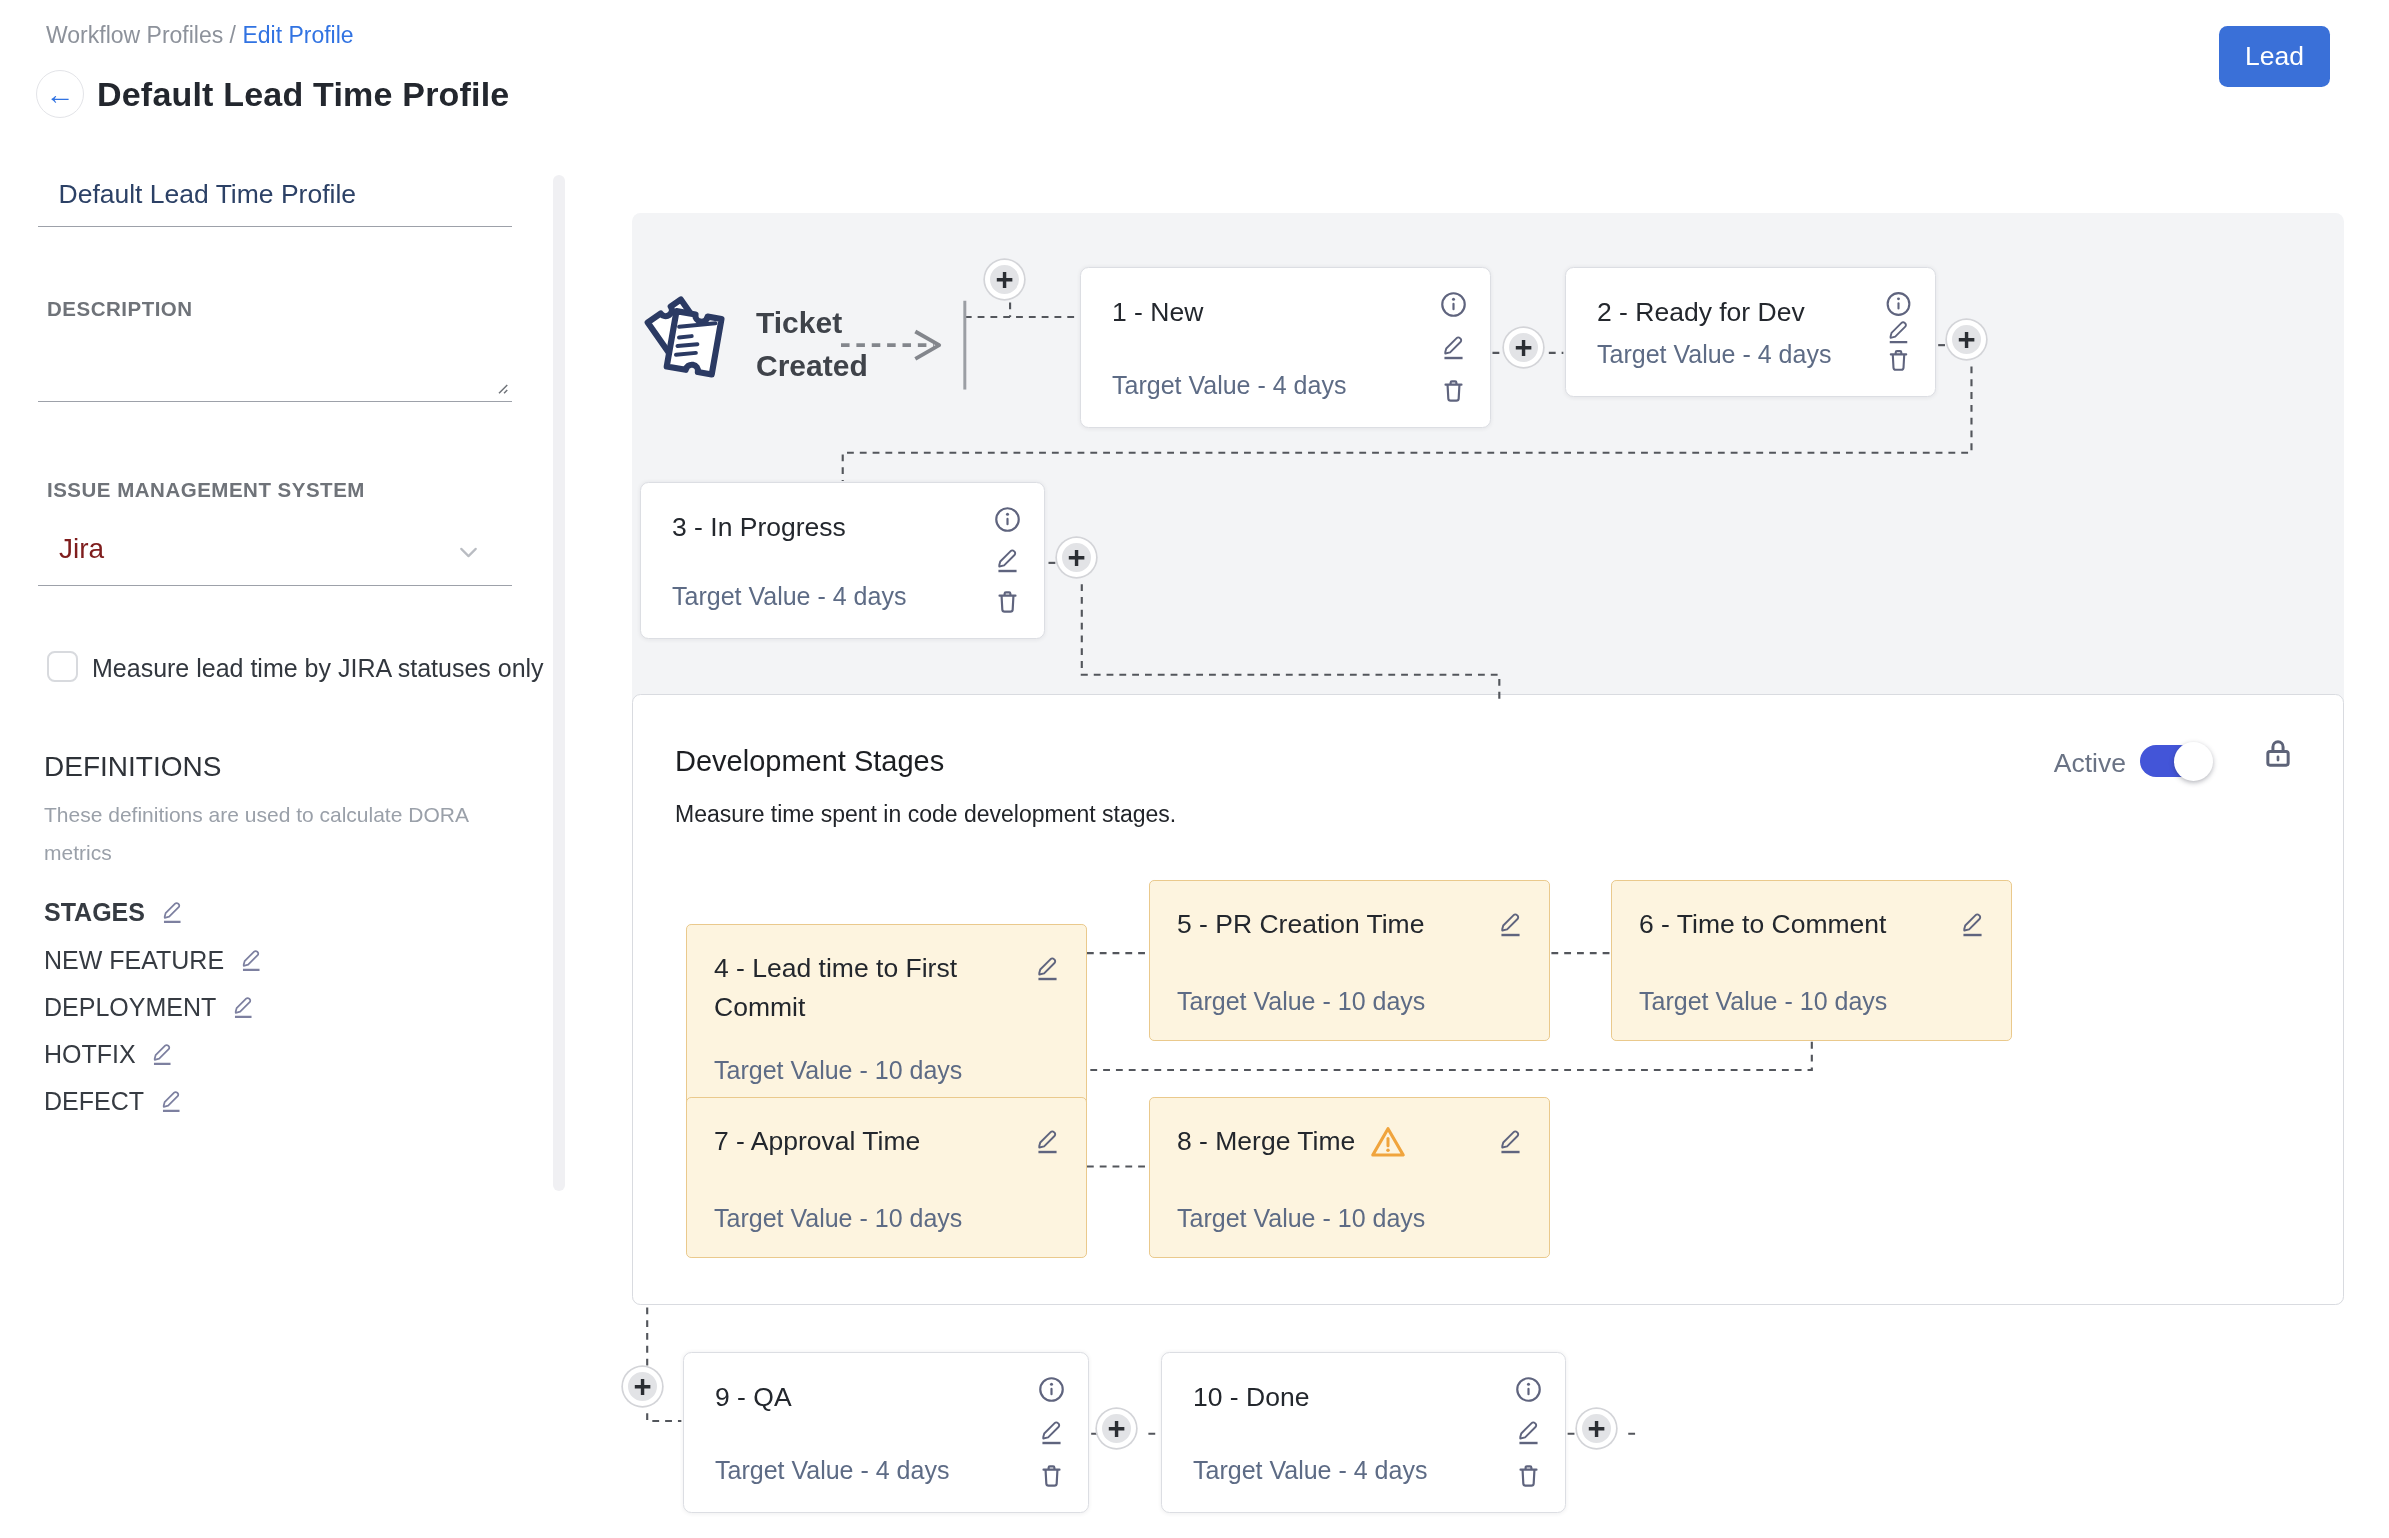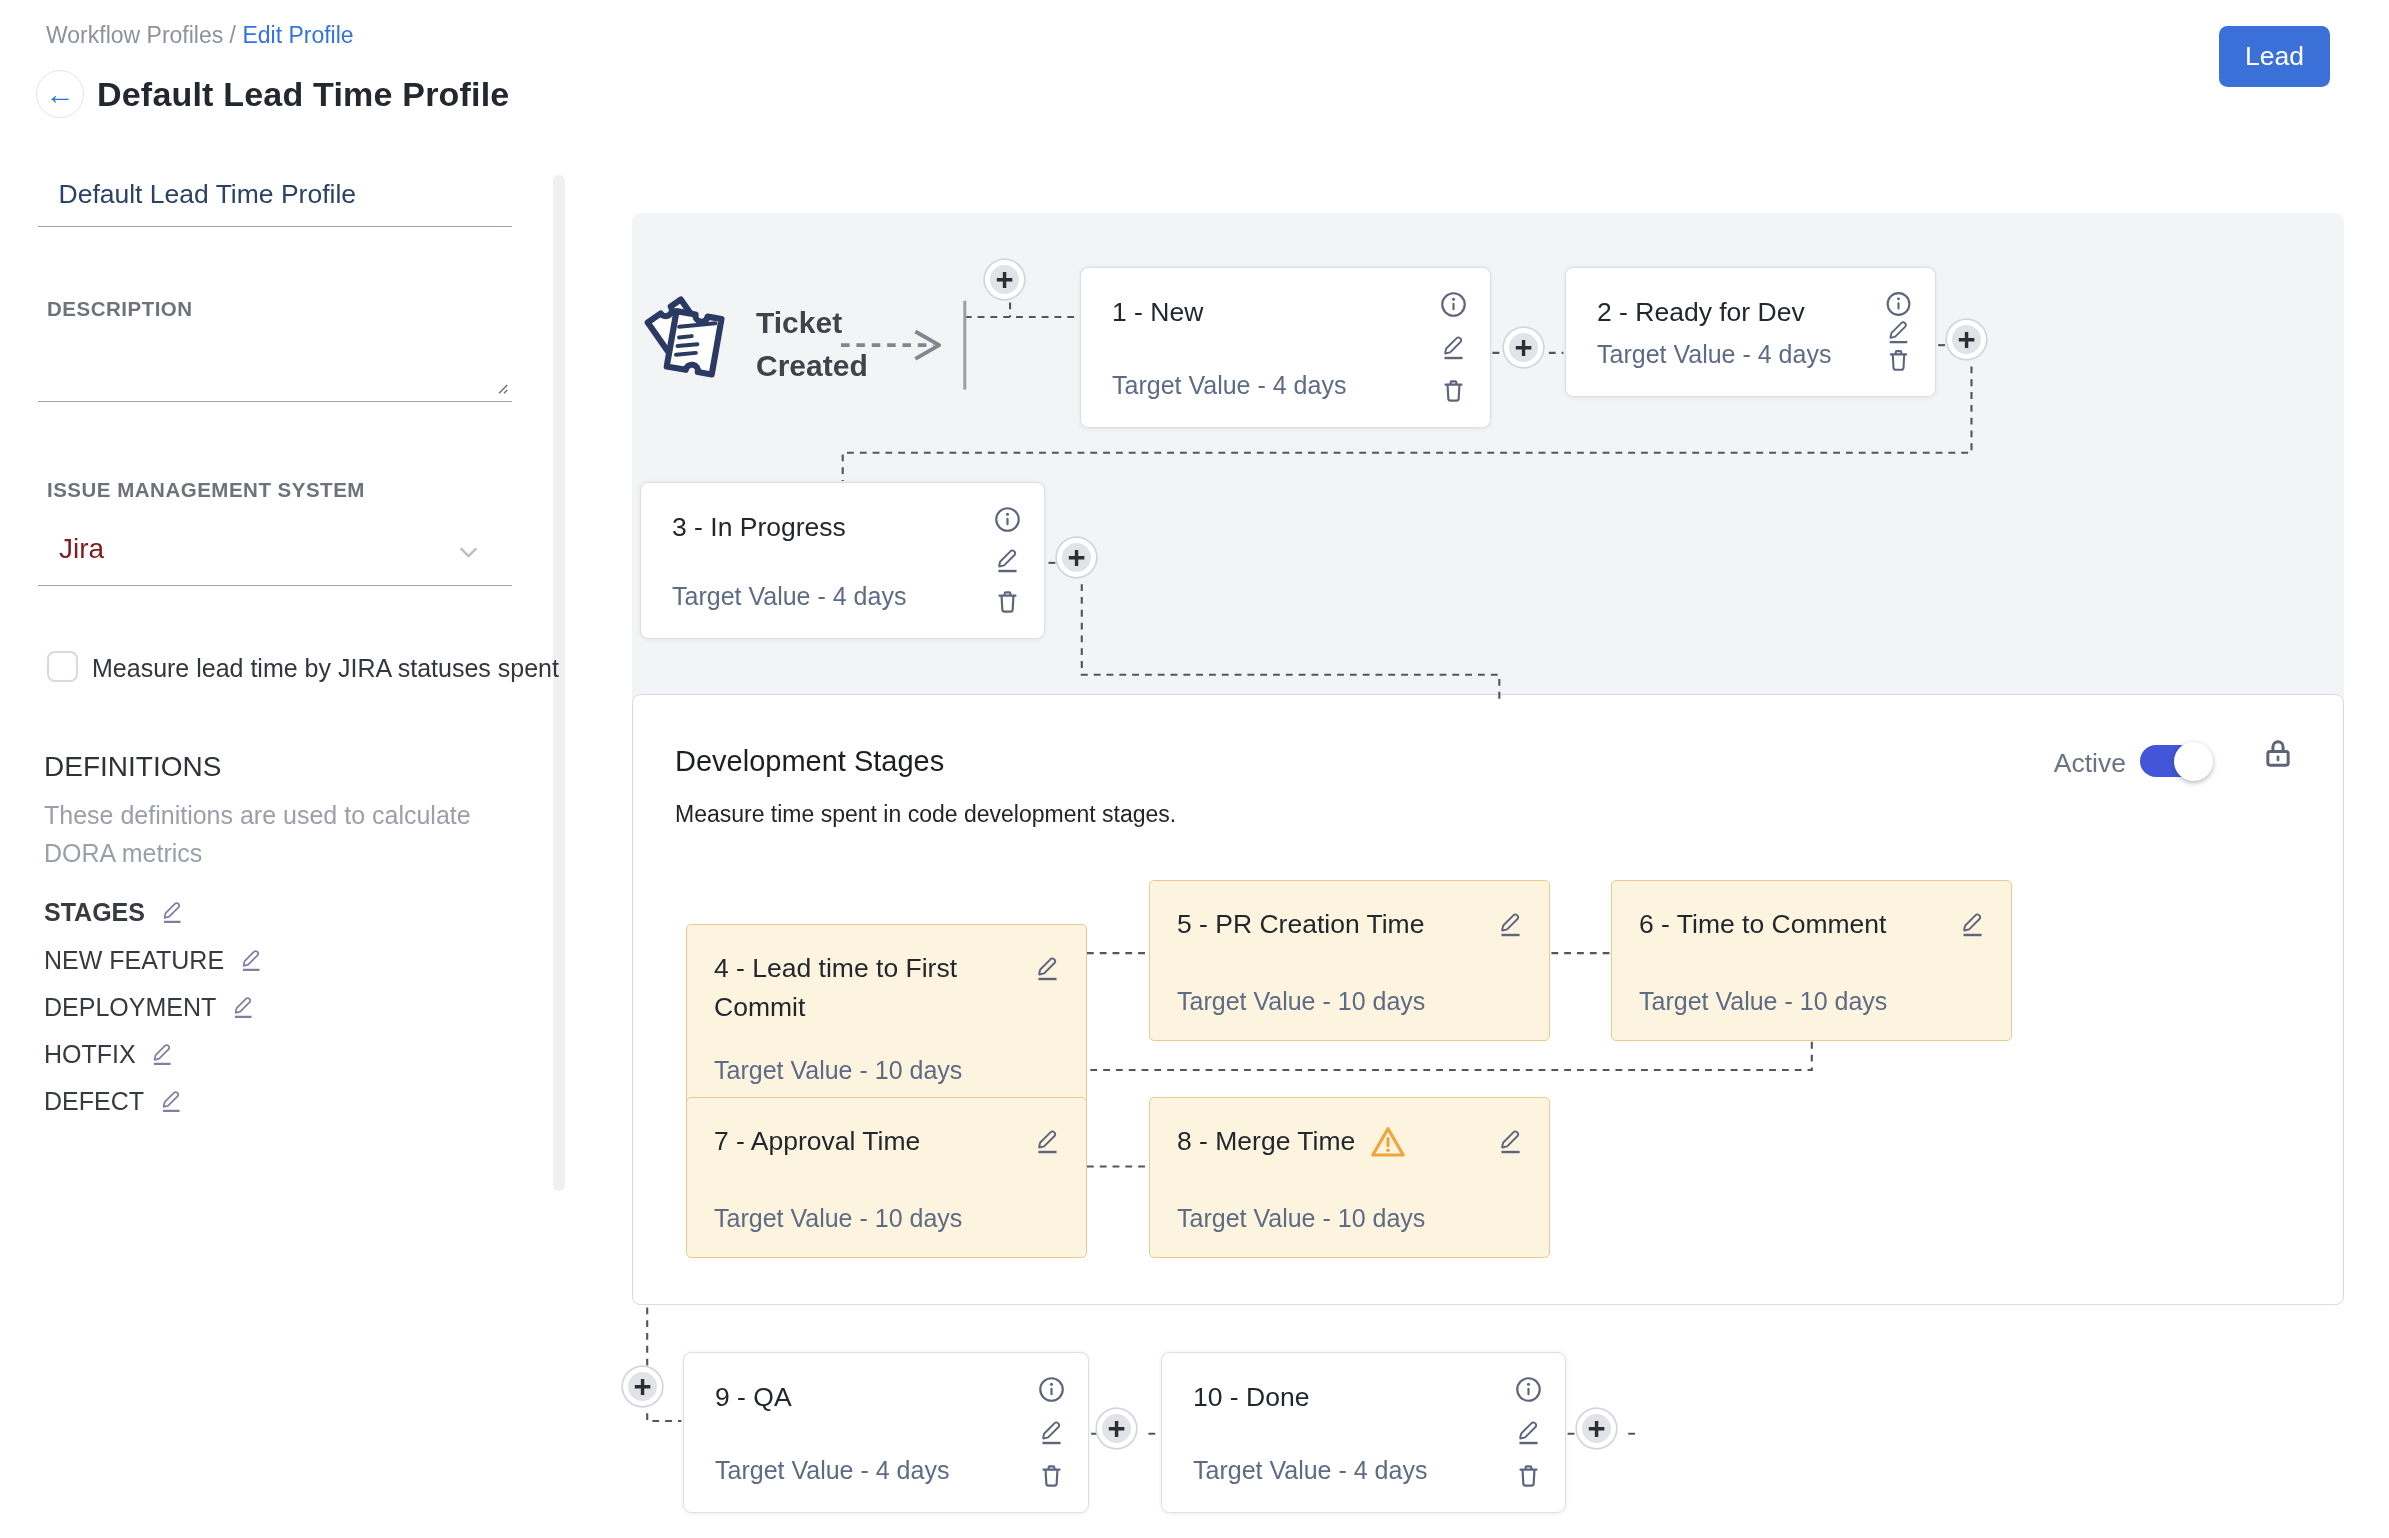--- a/index.html
+++ b/index.html
@@ -23,21 +23,21 @@
   .field-label { position:absolute; font-size:20.5px; font-weight:bold; color:#6f7379; letter-spacing:0.5px; }
   .desc-area { position:absolute; left:38px; top:335px; width:474px; height:67px; border:none; outline:none;
     border-bottom:1.7px solid #9da1a9; background:transparent; resize:none; font-family:"Liberation Sans",sans-serif; font-size:25px; color:#2c4166; }
   .resize-glyph { position:absolute; left:488px; top:374px; width:22px; height:22px; color:#6f7379; }
   .select-box { position:absolute; left:38px; top:523px; width:474px; height:63px; border-bottom:1.7px solid #9da1a9; cursor:pointer; }
   .select-value { position:absolute; left:21px; top:10.2px; font-size:28px; color:#7f1d1d; }
   .select-chev { position:absolute; right:29px; top:15.4px; width:29px; height:29px; color:#b9bcc2; }
   .checkbox { position:absolute; left:47px; top:651px; width:31px; height:31px; border:2.6px solid #d8dade; border-radius:7.7px; background:#fff; cursor:pointer; }
   .checkbox-label { position:absolute; left:92px; top:654px; font-size:25px; color:#32373e; white-space:nowrap; }
   .definitions-title { position:absolute; left:44px; top:751px; font-size:28px; font-weight:500; color:#2e3238; }
-  .definitions-desc { position:absolute; left:44px; top:796px; width:465px; font-size:25px; line-height:38px; color:#9aa0a9; }
+  .definitions-desc { position:absolute; left:44px; top:796px; width:465px; font-size:21px; line-height:38px; color:#9aa0a9; }
   .def-row { position:absolute; left:44px; display:flex; align-items:center; gap:13.7px; font-size:25px; color:#363b42; }
   .def-row.bold { font-weight:bold; }
   .side-edit { width:26.5px; height:26.5px; color:#7d80a0; cursor:pointer; }
 
   
   .canvas { position:absolute; left:632px; top:213px; width:1712px; height:1092px; background:#f3f4f6; border-radius:8.5px; }
   .dev-panel { position:absolute; left:632px; top:694px; width:1712px; height:611px; background:#fff; border:1.7px solid #d9dbe0; border-radius:8.5px; }
   .dev-title { position:absolute; left:675px; top:745px; font-size:29px; font-weight:500; color:#1c1e22; }
   .dev-subtitle { position:absolute; left:675px; top:801px; font-size:23px; color:#212429; }
   .active-label { position:absolute; left:2041px; top:748px; width:85px; text-align:right; font-size:26.5px; color:#6a7385; }
@@ -139,21 +139,21 @@
 
 <div class="field-label" style="left:47px; top:478px;">ISSUE MANAGEMENT SYSTEM</div>
 <div class="select-box">
   <div class="select-value">Jira</div>
   <svg class="select-chev" viewBox="0 0 34 34" width="29" height="29">
       <use href="#i-chev"></use>
     </svg>
 </div>
 
 <div class="checkbox"></div>
-<div class="checkbox-label">Measure lead time by JIRA statuses spent</div>
+<div class="checkbox-label">Measure lead time by JIRA statuses only</div>
 
 <div class="definitions-title">DEFINITIONS</div>
 <div class="definitions-desc">These definitions are used to calculate DORA metrics</div>
 
 <div class="def-row bold" style="top:898px;">
   <span>STAGES</span>
   <svg class="side-edit" viewBox="0 0 31 31" width="26.5" height="26.5">
       <use href="#i-edit"></use>
     </svg>
 </div>

